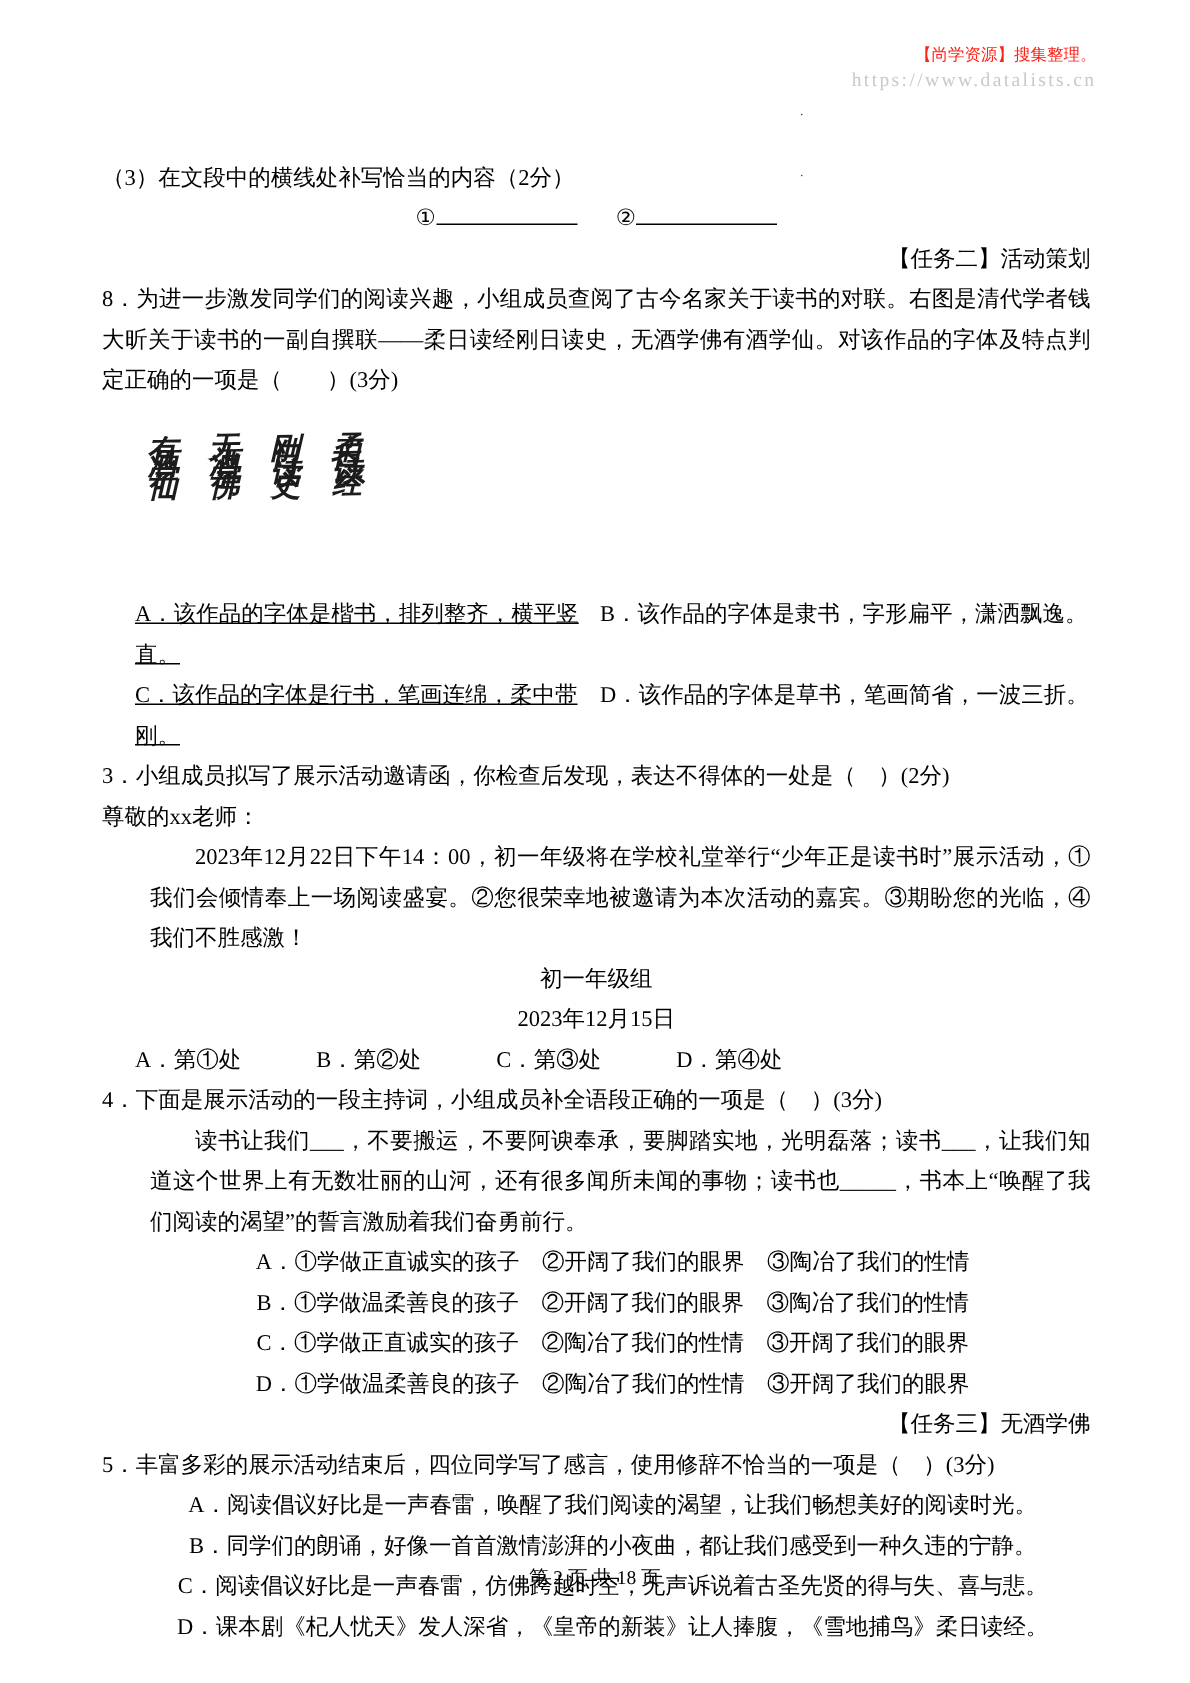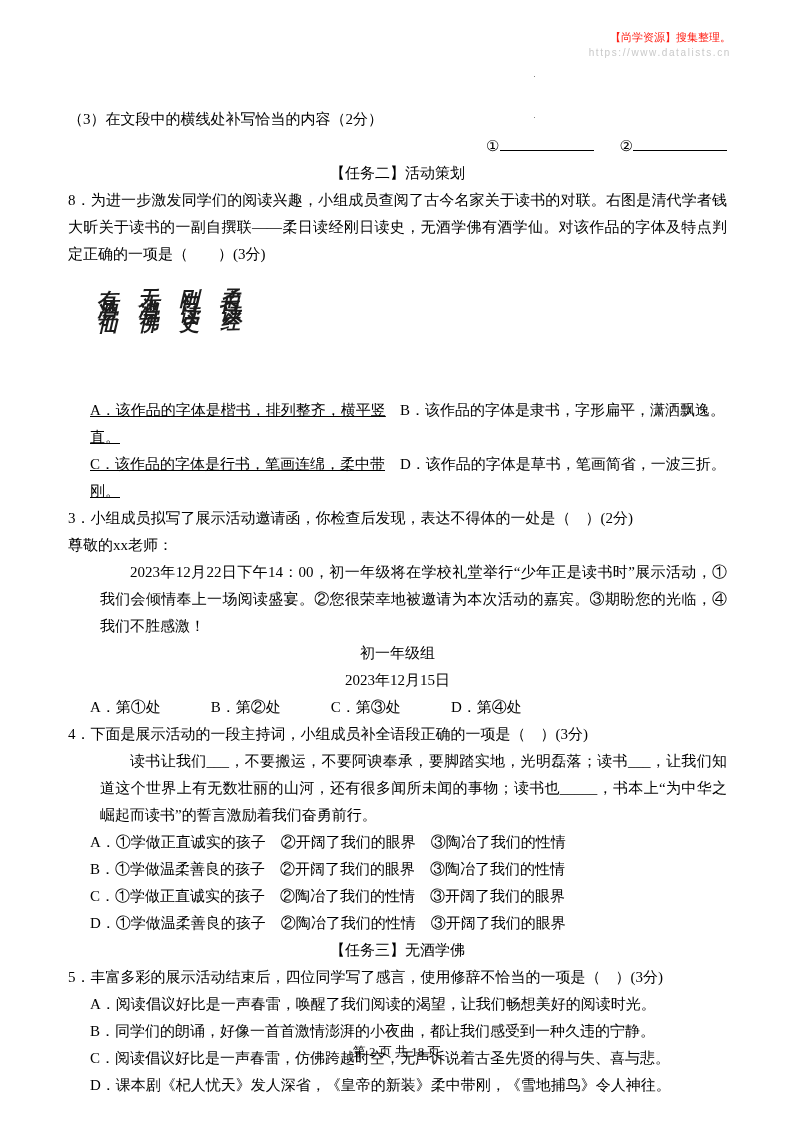--- a/index.html
+++ b/index.html
@@ -25,38 +25,38 @@
     text-align: right;
     margin-top: 21px;
   }
   .wm-source {
     color: #ff2016;
     font-size: 11px;
     line-height: 17px;
   }
   .wm-url {
     color: #c9c9c9;
-    font-family: Liberation Sans, sans-serif;
-    font-size: 10px;
+    font-family: Liberation Serif, serif;
+    font-size: 13px;
     letter-spacing: 1.6px;
     line-height: 14px;
   }
   .stray {
     position: absolute;
     color: #444444;
     font-size: 9px;
     line-height: 9px;
   }
   .stray.dot1 { left: 533px; top: 72px; }
   .stray.dot2 { left: 533px; top: 113px; }
   .para { text-align: justify; }
-  .center { text-align: center; }
+  .center { text-align: right; }
   .right { text-align: center; }
   .indent { text-indent: 2em; margin-left: 32px; }
-  .blanks-row { text-align: right; }
+  .blanks-row { text-align: center; }
   .blank-line {
     display: inline-block;
     width: 94px;
     height: 15px;
     border-bottom: 1px solid #000000;
     vertical-align: baseline;
   }
   .blank-gap { display: inline-block; width: 26px; }
   .callig {
     height: 120px;
@@ -72,21 +72,21 @@
     text-orientation: upright;
     font-size: 20px;
     font-weight: 700;
     font-style: italic;
     letter-spacing: 8px;
     color: #1c1c1c;
   }
   .opt-2col { display: flex; padding-left: 22px; line-height: 27px; }
   .opt-2col .opt-first { flex: 0 0 310px; text-decoration: underline; }
   .opt-4col { display: flex; padding-left: 22px; gap: 50px; line-height: 27px; }
-  .opt-line { padding-left: 22px; text-align: left; }
+  .opt-line { padding-left: 22px; text-align: center; }
   .footer {
     position: absolute;
     left: 0; right: 0;
     top: 1042px;
     text-align: center;
     font-size: 13px;
     line-height: 20px;
   }
 </style>
 </head>
@@ -135,29 +135,29 @@
   <p class="para right">2023年12月15日</p>
 
   <div class="opt-4col">
     <span>A．第①处</span>
     <span>B．第②处</span>
     <span>C．第③处</span>
     <span>D．第④处</span>
   </div>
 
   <p class="para">4．下面是展示活动的一段主持词，小组成员补全语段正确的一项是（　）(3分)</p>
-  <p class="para indent">读书让我们___，不要搬运，不要阿谀奉承，要脚踏实地，光明磊落；读书___，让我们知道这个世界上有无数壮丽的山河，还有很多闻所未闻的事物；读书也_____，书本上“为中华之崛起而读书”的誓言激励着我们奋勇前行。</p>
+  <p class="para indent">读书让我们___，不要搬运，不要阿谀奉承，要脚踏实地，光明磊落；读书___，让我们知道这个世界上有无数壮丽的山河，还有很多闻所未闻的事物；读书也_____，书本上“唤醒了我们阅读的渴望”的誓言激励着我们奋勇前行。</p>
   <p class="para opt-line">A．①学做正直诚实的孩子　②开阔了我们的眼界　③陶冶了我们的性情</p>
   <p class="para opt-line">B．①学做温柔善良的孩子　②开阔了我们的眼界　③陶冶了我们的性情</p>
   <p class="para opt-line">C．①学做正直诚实的孩子　②陶冶了我们的性情　③开阔了我们的眼界</p>
   <p class="para opt-line">D．①学做温柔善良的孩子　②陶冶了我们的性情　③开阔了我们的眼界</p>
 
   <p class="para center">【任务三】无酒学佛</p>
 
   <p class="para">5．丰富多彩的展示活动结束后，四位同学写了感言，使用修辞不恰当的一项是（　）(3分)</p>
   <p class="para opt-line">A．阅读倡议好比是一声春雷，唤醒了我们阅读的渴望，让我们畅想美好的阅读时光。</p>
   <p class="para opt-line">B．同学们的朗诵，好像一首首激情澎湃的小夜曲，都让我们感受到一种久违的宁静。</p>
   <p class="para opt-line">C．阅读倡议好比是一声春雷，仿佛跨越时空，无声诉说着古圣先贤的得与失、喜与悲。</p>
-  <p class="para opt-line">D．课本剧《杞人忧天》发人深省，《皇帝的新装》柔中带刚，《雪地捕鸟》令人神往。</p>
+  <p class="para opt-line">D．课本剧《杞人忧天》发人深省，《皇帝的新装》让人捧腹，《雪地捕鸟》柔日读经。</p>
 
   <div class="footer">第 2 页 共 18 页</div>
 
 </div>
 
 </body></html>

